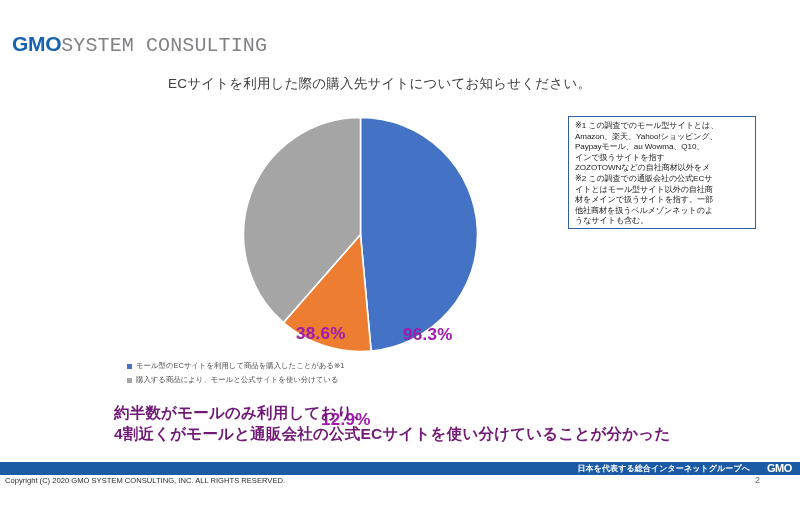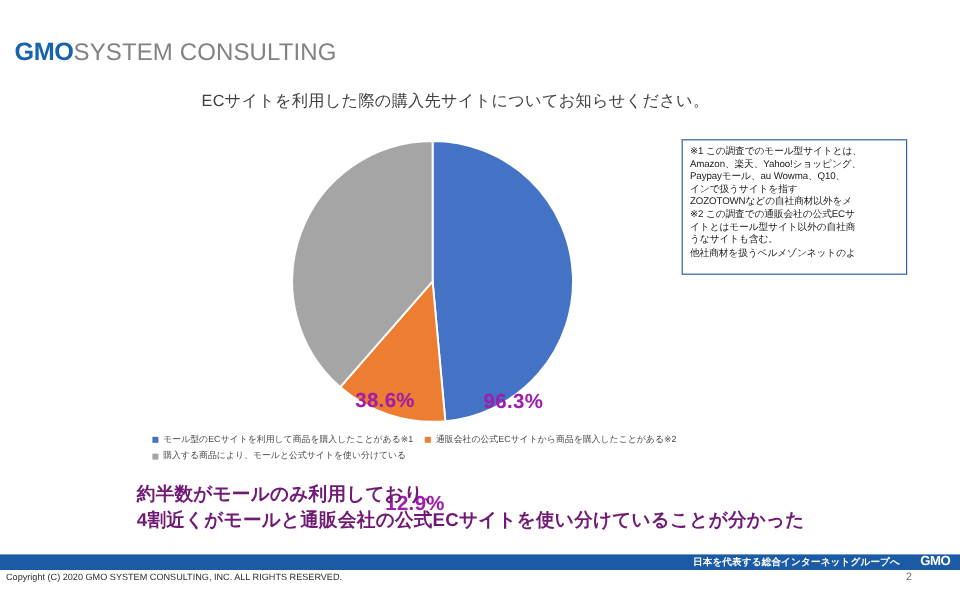--- a/index.html
+++ b/index.html
@@ -30,20 +30,21 @@
     font-size: 21px;
     font-weight: bold;
     color: #1763ad;
     letter-spacing: -0.3px;
   }
   .logo-rest {
     font-size: 20px;
     font-weight: normal;
     color: #808285;
     letter-spacing: 0.1px;
+    font-family: Liberation Mono, monospace;
   }
 
   
   .question {
     position: absolute;
     left: 168px;
     top: 75px;
     font-size: 13.5px;
     color: #404040;
     letter-spacing: 0.2px;
@@ -104,20 +105,21 @@
     position: absolute;
     left: 127px;
     top: 361px;
     width: 460px;
   }
   .legend-row {
     display: flex;
     flex-wrap: nowrap;
     align-items: center;
     margin-bottom: 4px;
+    gap: 39px;
   }
   .legend-item {
     display: flex;
     align-items: center;
     margin-right: 10px;
     white-space: nowrap;
   }
   .legend-swatch {
     width: 5px;
     height: 5px;
@@ -201,22 +203,23 @@
   <div class="question">ECサイトを利用した際の購入先サイトについてお知らせください。</div>
 
   <div class="note-box">
     <div class="note-line">※1 この調査でのモール型サイトとは、</div>
     <div class="note-line">Amazon、楽天、Yahoo!ショッピング、</div>
     <div class="note-line">Paypayモール、au Wowma、Q10、</div>
     <div class="note-line">インで扱うサイトを指す</div>
     <div class="note-line">ZOZOTOWNなどの自社商材以外をメ</div>
     <div class="note-line">※2 この調査での通販会社の公式ECサ</div>
     <div class="note-line">イトとはモール型サイト以外の自社商</div>
+    <div class="note-line">材をメインで扱うサイトを指す。一部</div>
+    <div class="note-line">他社商材を扱うベルメゾンネットのよ</div>
     <div class="note-line">うなサイトも含む。</div>
-    <div class="note-line">他社商材を扱うベルメゾンネットのよ</div>
   </div>
 
   <div class="chart-area">
     <div class="pie-wrap">
       <svg id="pie-svg" width="235" height="235" viewBox="0 0 235 235">
           <path d="M 117.5 117.5 L 117.50000000000001 0.5 A 117 117 0 0 1 128.13407920119687 234.0157343861449 Z" fill="#4472c4" stroke="#ffffff" stroke-width="1.6"></path>
           <path d="M 117.5 117.5 L 128.13407920119687 234.0157343861449 A 117 117 0 0 1 40.46587879421729 205.56102526119474 Z" fill="#ed7d31" stroke="#ffffff" stroke-width="1.6"></path>
           <path d="M 117.5 117.5 L 40.46587879421729 205.56102526119474 A 117 117 0 0 1 117.50000000000009 0.5 Z" fill="#a5a5a5" stroke="#ffffff" stroke-width="1.6"></path>
         </svg>
       <span class="slice-label" id="label-0">96.3%</span>
@@ -224,24 +227,20 @@
       <span class="slice-label" id="label-2">38.6%</span>
     </div>
   </div>
 
   <div class="legend">
     <div class="legend-row">
       <div class="legend-item">
         <span class="legend-swatch" id="sw0" style="background: rgb(68, 114, 196);"></span>
         <span class="legend-text">モール型のECサイトを利用して商品を購入したことがある※1</span>
       </div>
-      <div class="legend-item">
-        <span class="legend-swatch" id="sw1" style="background: rgb(237, 125, 49);"></span>
-        <span class="legend-text">通販会社の公式ECサイトから商品を購入したことがある※2</span>
-      </div>
     </div>
     <div class="legend-row">
       <div class="legend-item">
         <span class="legend-swatch" id="sw2" style="background: rgb(165, 165, 165);"></span>
         <span class="legend-text">購入する商品により、モールと公式サイトを使い分けている</span>
       </div>
     </div>
   </div>
 
   <div class="conclusion">

